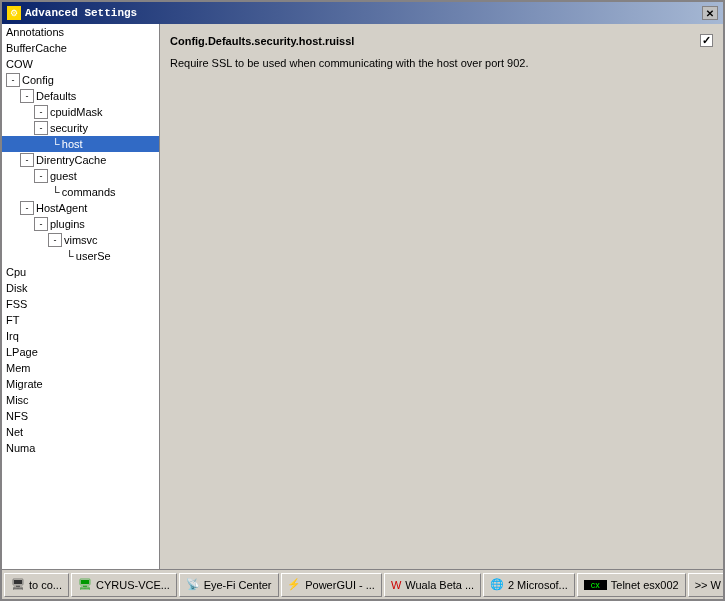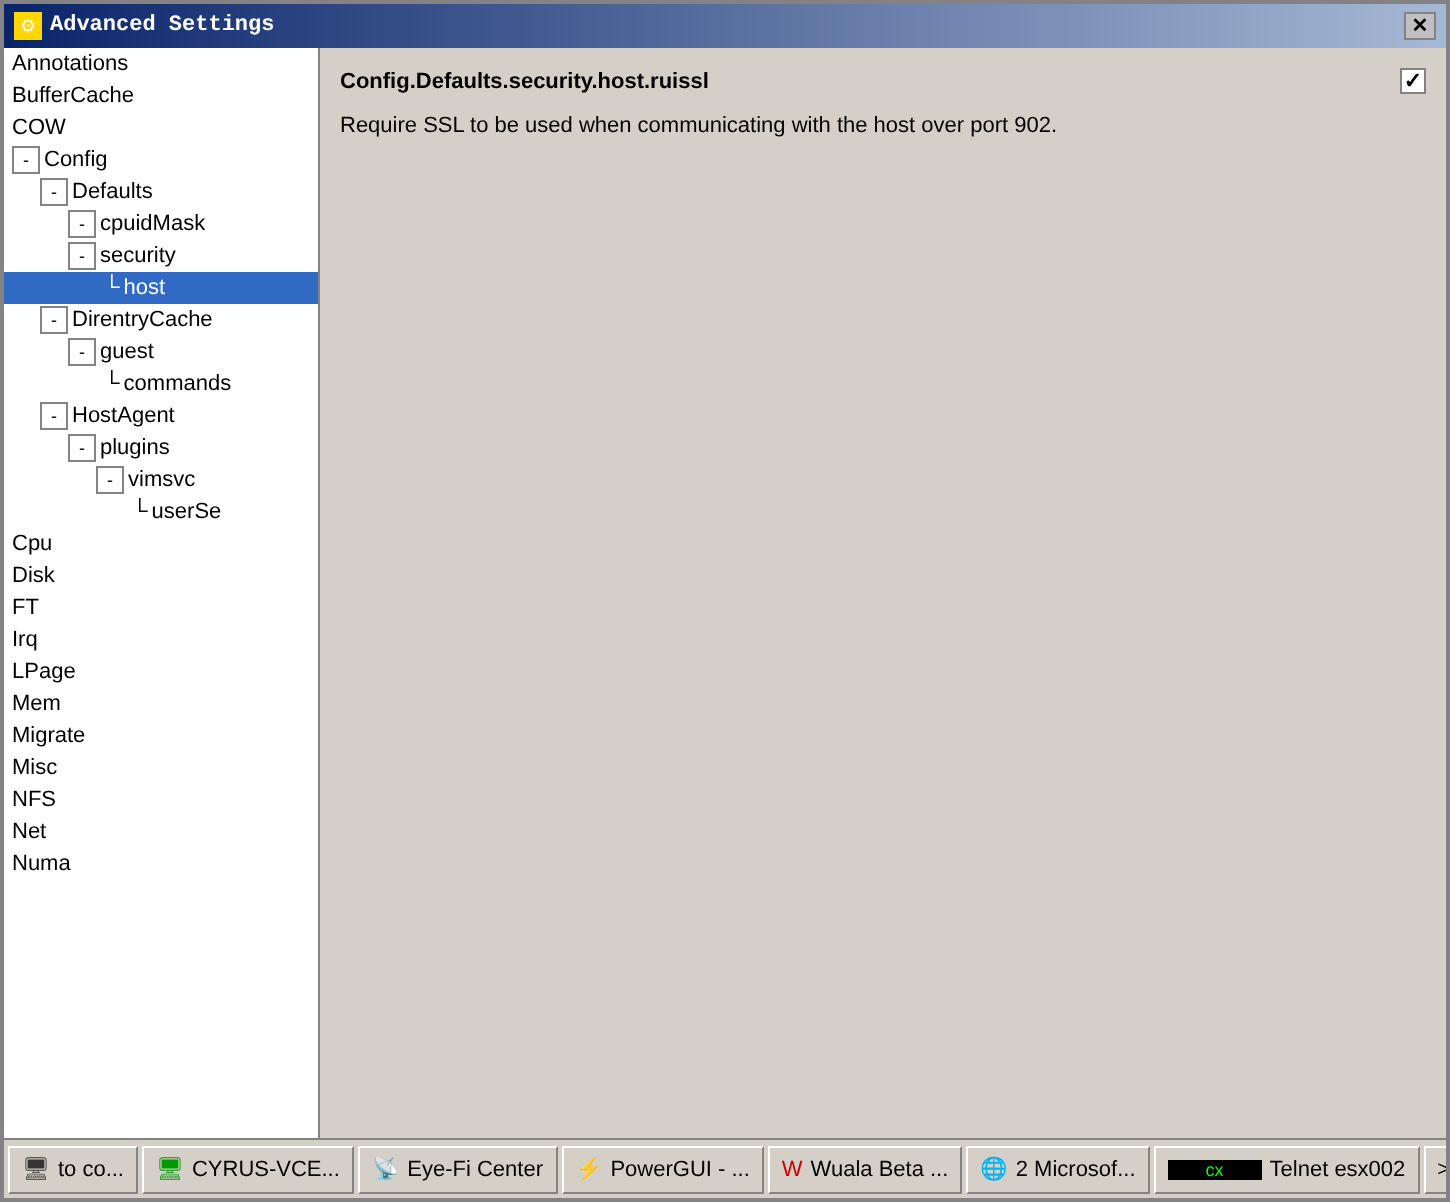--- a/index.html
+++ b/index.html
@@ -300,20 +300,24 @@
           <span class="tree-label">Cpu</span>
         </div>
 
 
 
         <div class="tree-row">
           <span class="tree-indent" style="width:4px"></span>
           <span class="tree-label">Disk</span>
         </div>
 
+        <div class="tree-row">
+          <span class="tree-indent" style="width:4px"></span>
+          <span class="tree-label">FSS</span>
+        </div>
 
         <div class="tree-row">
           <span class="tree-indent" style="width:4px"></span>
           <span class="tree-label">FT</span>
         </div>
 
         <div class="tree-row">
           <span class="tree-indent" style="width:4px"></span>
           <span class="tree-label">Irq</span>
         </div>
@@ -388,20 +392,20 @@
     </div>
     <div class="taskbar-btn">
       <span style="color:#c00;">W</span>
       <span>Wuala Beta ...</span>
     </div>
     <div class="taskbar-btn">
       <span>🌐</span>
       <span>2 Microsof...</span>
     </div>
     <div class="taskbar-btn">
-      <span style="background:#000;color:#0f0;padding:0 19px;font-size:9px;">cx</span>
+      <span style="background:#000;color:#0f0;padding:0 7px;font-size:9px;">cx</span>
       <span>Telnet esx002</span>
     </div>
     <div class="taskbar-btn">
       <span>&gt;&gt; W</span>
     </div>
   </div>
 </div>
 
 </body></html>

